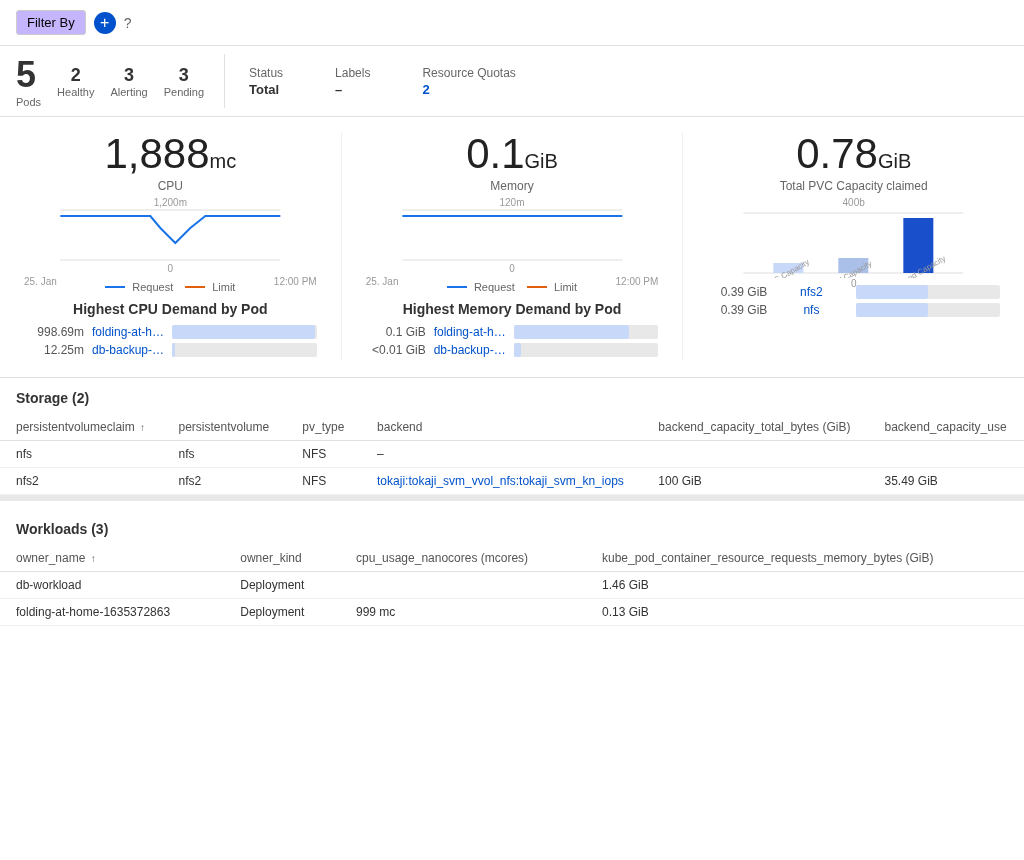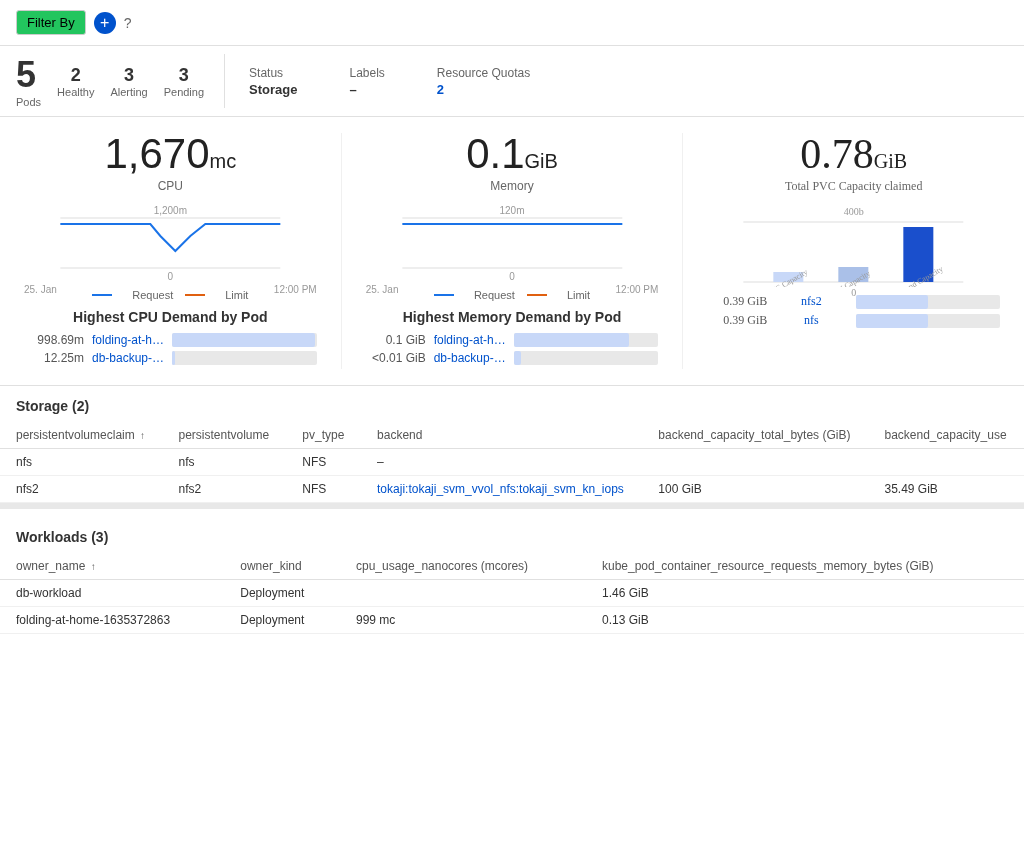--- a/index.html
+++ b/index.html
@@ -3,21 +3,21 @@
   <meta charset="utf-8">
   <style>
     * { box-sizing: border-box; margin: 0; padding: 0; }
     body { font-family: -apple-system, BlinkMacSystemFont, 'Segoe UI', sans-serif; font-size: 13px; color: #333; background: #fff; }
 
     .top-bar {
       display: flex; align-items: center; gap: 8px;
       padding: 10px 16px; border-bottom: 1px solid #e0e0e0;
     }
     .filter-by-btn {
-      border: 1px solid #ccc; background: #22c55e; padding: 4px 10px;
+      border: 1px solid #ccc; background: #c4b5fd; padding: 4px 10px;
       border-radius: 3px; font-size: 13px; cursor: pointer;
     }
     .add-btn {
       background: #0052cc; color: #fff; border: none;
       width: 22px; height: 22px; border-radius: 50%; font-size: 16px;
       cursor: pointer; display: flex; align-items: center; justify-content: center;
     }
     .help-btn {
       background: none; border: none; cursor: pointer; color: #666; font-size: 14px;
     }
@@ -42,31 +42,31 @@
     .meta-item .meta-value.link { color: #0052cc; }
 
     .metrics-section {
       display: flex; gap: 0; padding: 16px 0;
       border-bottom: 1px solid #e0e0e0;
     }
     .metric-col {
       flex: 1; padding: 0 24px; text-align: center;
       border-right: 1px solid #f0f0f0;
     }
-    .metric-col:last-child { border-right: none; font-family: Liberation Serif, serif; }
+    .metric-col:last-child { border-right: none; }
     .metric-big { font-size: 42px; font-weight: 300; color: #222; line-height: 1; }
     .metric-big span.unit { font-size: 20px; font-weight: 400; }
-    .metric-sublabel { font-size: 12px; color: #666; margin-top: 4px; margin-bottom: 12px; }
+    .metric-sublabel { font-size: 12px; color: #666; margin-top: 4px; margin-bottom: 4px; }
 
     
     .mini-chart { width: 100%; height: 80px; position: relative; margin-bottom: 4px; }
     .chart-axis-label { font-size: 10px; color: #999; }
     .chart-time-labels { display: flex; justify-content: space-between; font-size: 10px; color: #999; margin-top: 2px; }
     .chart-legend { display: flex; gap: 12px; justify-content: center; font-size: 11px; color: #666; margin-top: 4px; }
-    .legend-item { display: flex; align-items: center; gap: 20px; }
+    .legend-item { display: flex; align-items: center; gap: 7px; }
     .legend-line { width: 20px; height: 2px; }
     .legend-line.blue { background: #1a73e8; }
     .legend-line.orange { background: #e06010; }
 
     .demand-section { margin-top: 8px; }
     .demand-title { font-size: 14px; font-weight: 600; margin-bottom: 8px; }
     .demand-row { display: flex; align-items: center; gap: 8px; margin-bottom: 4px; font-size: 12px; }
     .demand-val { min-width: 60px; text-align: right; color: #555; }
     .demand-name { color: #0052cc; flex: 1; white-space: nowrap; overflow: hidden; text-overflow: ellipsis; }
     .demand-bar-bg { flex: 2; background: #e8e8e8; height: 14px; border-radius: 2px; position: relative; }
@@ -108,38 +108,38 @@
       <div class="lbl">Alerting</div>
     </div>
     <div class="pods-stat">
       <div class="num">3</div>
       <div class="lbl">Pending</div>
     </div>
   </div>
   <div class="meta-items">
     <div class="meta-item">
       <div class="meta-label">Status</div>
-      <div class="meta-value">Storage</div>
+      <div class="meta-value">Total</div>
     </div>
     <div class="meta-item">
       <div class="meta-label">Labels</div>
       <div class="meta-value">–</div>
     </div>
     <div class="meta-item">
       <div class="meta-label">Resource Quotas</div>
       <div class="meta-value link">2</div>
     </div>
   </div>
 </div>
 
 <div class="metrics-section">
 
   <div class="metric-col">
     <div class="metric-big">
-      <span>1,670</span><span class="unit">mc</span>
+      <span>1,888</span><span class="unit">mc</span>
     </div>
     <div class="metric-sublabel">CPU</div>
     <div class="mini-chart">
       <div class="chart-axis-label">1,200m</div>
       <svg width="100%" height="55" viewBox="0 0 220 55">
         <line x1="0" y1="52" x2="220" y2="52" stroke="#ddd" stroke-width="1"></line>
         <line x1="0" y1="2" x2="220" y2="2" stroke="#ddd" stroke-width="1"></line>
 
         <polyline points="0,8 40,8 70,8 90,8 100,20 115,35 130,20 145,8 180,8 220,8" fill="none" stroke="#1a73e8" stroke-width="2"></polyline>
       </svg>

